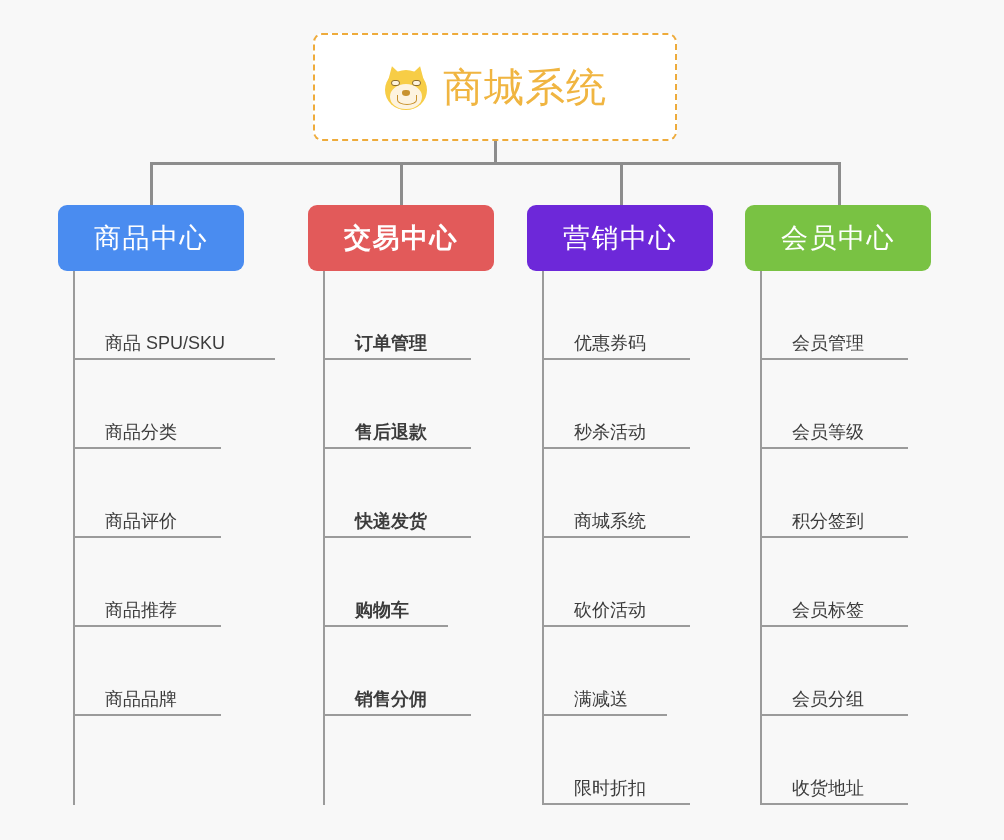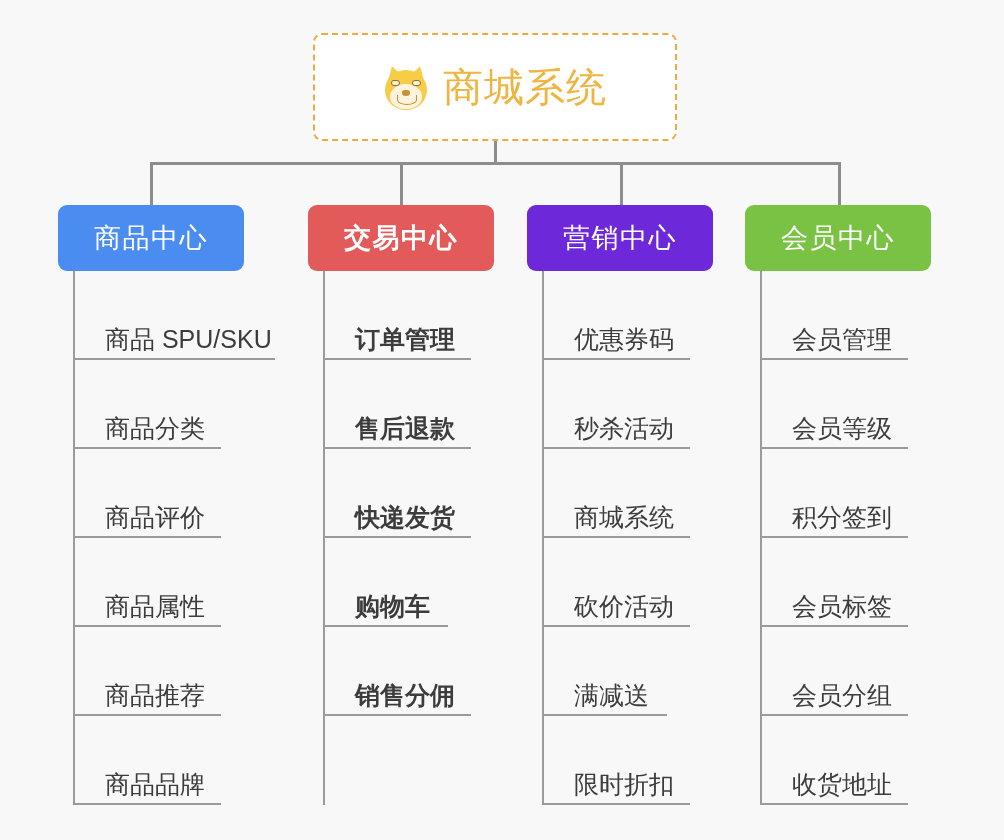--- a/index.html
+++ b/index.html
@@ -144,21 +144,21 @@
   .leaf-item {
     position: relative;
     height: 89px;
     display: flex;
     align-items: flex-end;
     padding-left: 47px;
     box-sizing: border-box;
   }
   .leaf-label {
     position: relative;
-    font-size: 25px;
+    font-size: 18px;
     color: #3c3c3c;
     line-height: 1.15;
     padding-bottom: 6px;
     white-space: nowrap;
   }
   .leaf-underline {
     position: absolute;
     left: 15px;
     bottom: 0;
     height: 2px;
@@ -206,24 +206,20 @@
           </li>
           <li class="leaf-item">
             <span class="leaf-label">商品分类</span>
             <span class="leaf-underline" style="width: 148px;"></span>
           </li>
           <li class="leaf-item">
             <span class="leaf-label">商品评价</span>
             <span class="leaf-underline" style="width: 148px;"></span>
           </li>
           <li class="leaf-item">
-            <span class="leaf-label">商品属性</span>
-            <span class="leaf-underline" style="width: 148px;"></span>
-          </li>
-          <li class="leaf-item">
             <span class="leaf-label">商品推荐</span>
             <span class="leaf-underline" style="width: 148px;"></span>
           </li>
           <li class="leaf-item">
             <span class="leaf-label">商品品牌</span>
             <span class="leaf-underline" style="width: 148px;"></span>
           </li>
         </ul>
       </div>
       <div class="branch" style="left: 308px; width: 186px; font-weight: bold;">

